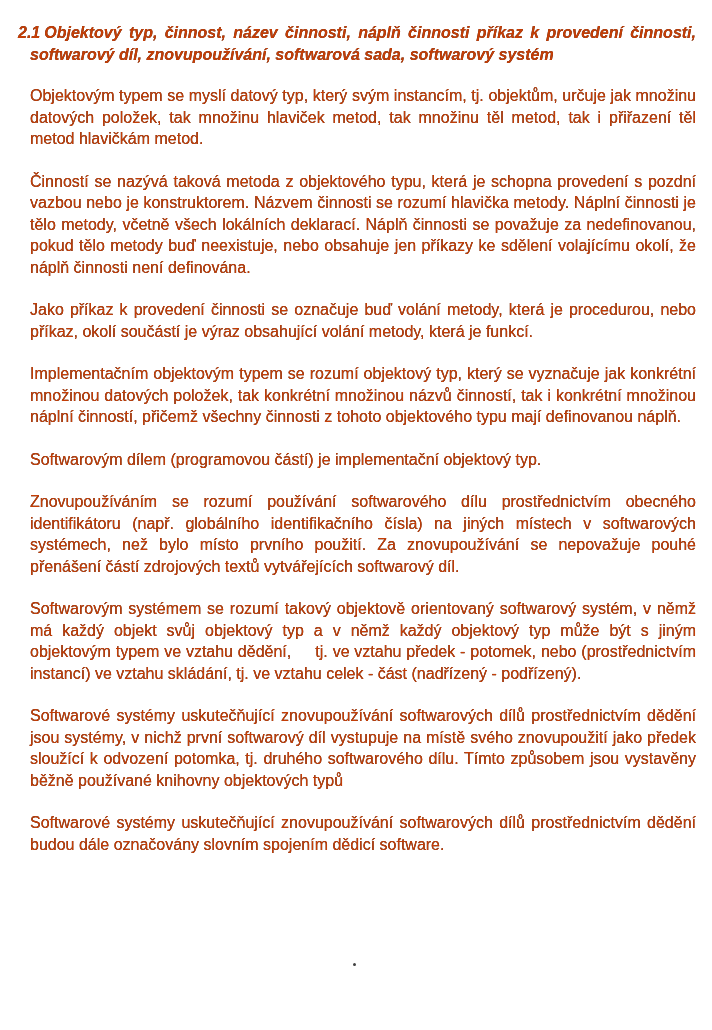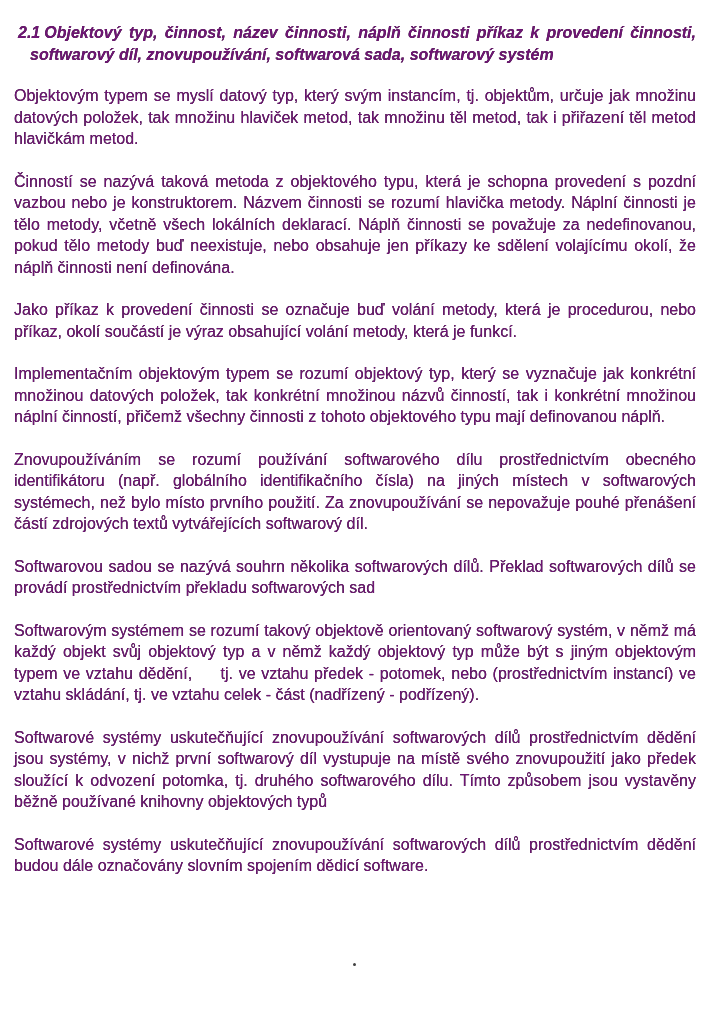--- a/index.html
+++ b/index.html
@@ -10,28 +10,28 @@
   .page {
     position: relative;
     width: 712px;
     height: 1030px;
     background: #ffffff;
     box-sizing: border-box;
     padding: 22px 16px 0 14px;
     font-family: "Liberation Sans", "DejaVu Sans", sans-serif;
     font-size: 16px;
     line-height: 21.5px;
-    color: #701a75;
+    color: #c2410c;
     overflow: hidden;
     
     text-shadow: 0 0 0.45px rgba(0,0,0,0.85);
     filter: contrast(1.05);
   }
   .para {
-    margin: 0 0 21px 0;
+    margin: 0 0 21px 16px;
     text-align: justify;
     text-justify: inter-word;
   }
   .heading {
     margin: 0 0 20px 4px;
     padding-left: 12px;
     text-indent: -12px;
     font-weight: bold;
     font-style: italic;
     text-align: justify;
@@ -58,24 +58,24 @@
   <p class="heading"><span class="hnum">2.1</span><span>Objektový typ, činnost, název činnosti, náplň činnosti příkaz k provedení činnosti, softwarový díl, znovupoužívání, softwarová sada, softwarový systém</span></p>
 
   <p class="para">Objektovým typem se myslí datový typ, který svým instancím, tj. objektům, určuje jak množinu datových položek, tak množinu hlaviček metod, tak množinu těl metod, tak i přiřazení těl metod hlavičkám metod.</p>
 
   <p class="para">Činností se nazývá taková metoda z objektového typu, která je schopna provedení s pozdní vazbou nebo je konstruktorem. Názvem činnosti se rozumí hlavička metody. Náplní činnosti je tělo metody, včetně všech lokálních deklarací. Náplň činnosti se považuje za nedefinovanou, pokud tělo metody buď neexistuje, nebo obsahuje jen příkazy ke sdělení volajícímu okolí, že náplň činnosti není definována.</p>
 
   <p class="para">Jako příkaz k provedení činnosti se označuje buď volání metody, která je procedurou, nebo příkaz, okolí součástí je výraz obsahující volání metody, která je funkcí.</p>
 
   <p class="para">Implementačním objektovým typem se rozumí objektový typ, který se vyznačuje jak konkrétní množinou datových položek, tak konkrétní množinou názvů činností, tak i konkrétní množinou náplní činností, přičemž všechny činnosti z tohoto objektového typu mají definovanou náplň.</p>
 
+  <p class="para">Softwarovým dílem (programovou částí) je implementační objektový typ.</p>
 
   <p class="para">Znovupoužíváním se rozumí používání softwarového dílu prostřednictvím obecného identifikátoru (např. globálního identifikačního čísla) na jiných místech v softwarových systémech, než bylo místo prvního použití. Za znovupoužívání se nepovažuje pouhé přenášení částí zdrojových textů vytvářejících softwarový díl.</p>
 
-  <p class="para">Softwarovou sadou se nazývá souhrn několika softwarových dílů. Překlad softwarových dílů se provádí prostřednictvím překladu softwarových sad</p>
 
   <p class="para">Softwarovým systémem se rozumí takový objektově orientovaný softwarový systém, v němž má každý objekt svůj objektový typ a v němž každý objektový typ může být s jiným objektovým typem ve vztahu dědění,&nbsp;&nbsp;&nbsp;&nbsp; tj. ve vztahu předek - potomek, nebo (prostřednictvím instancí) ve vztahu skládání, tj. ve vztahu celek - část (nadřízený - podřízený).</p>
 
 
   <p class="para">Softwarové systémy uskutečňující znovupoužívání softwarových dílů prostřednictvím dědění jsou systémy, v nichž první softwarový díl vystupuje na místě svého znovupoužití jako předek sloužící k odvození potomka, tj. druhého softwarového dílu. Tímto způsobem jsou vystavěny běžně používané knihovny objektových typů</p>
 
   <p class="para">Softwarové systémy uskutečňující znovupoužívání softwarových dílů prostřednictvím dědění budou dále označovány slovním spojením dědicí software.</p>
 
   <div class="artifact-dot"></div>
 

